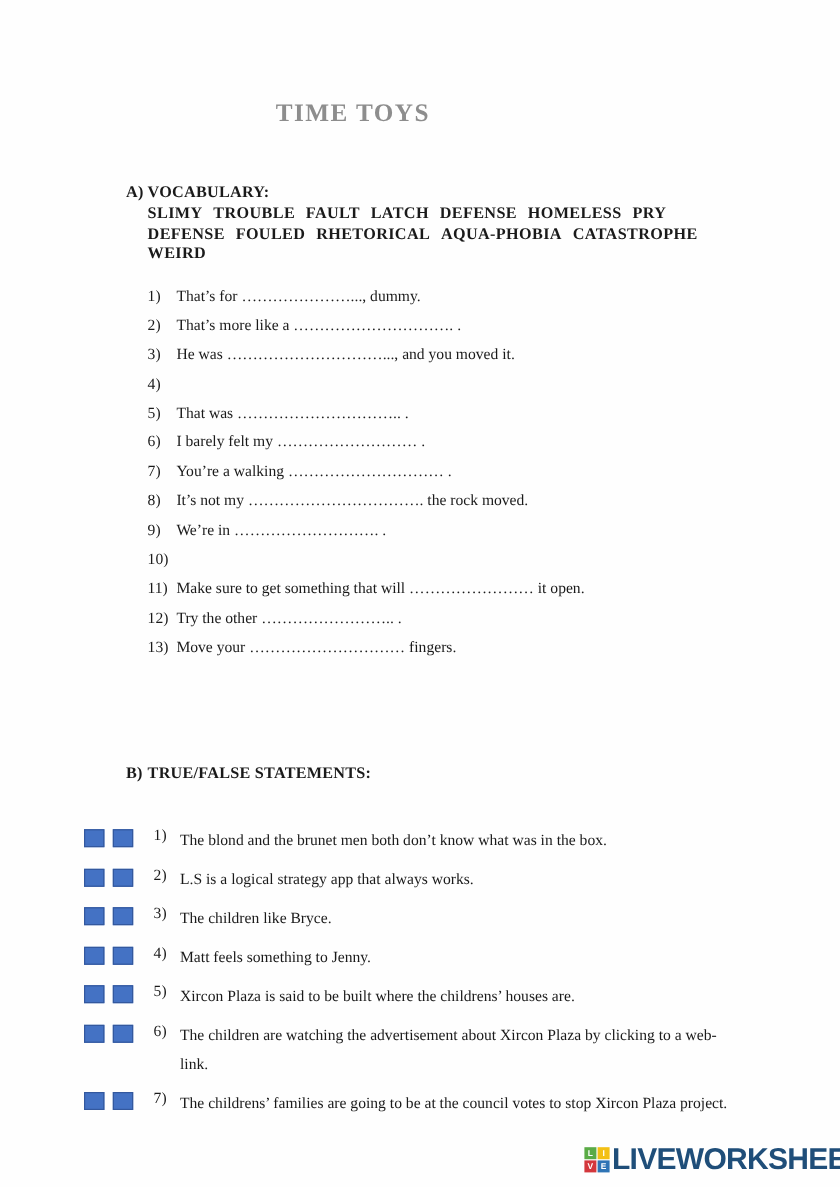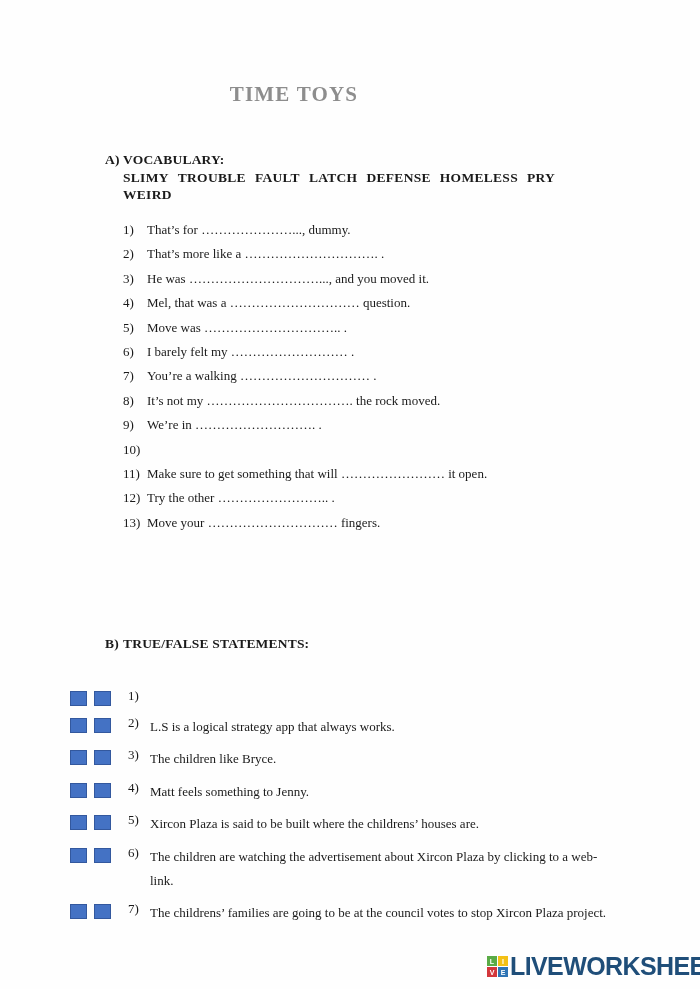--- a/index.html
+++ b/index.html
@@ -197,43 +197,43 @@
   </div>
 
   <div class="section-a">
     <div class="section-head">
       <span class="section-letter">A)</span>
       <span>VOCABULARY:</span>
     </div>
 
     <div class="word-bank">
         <div class="wb-line"><span>SLIMY</span><span>TROUBLE</span><span>FAULT</span><span>LATCH</span><span>DEFENSE</span><span>HOMELESS</span><span>PRY</span></div>
+        <div class="wb-line"><span>DEFENSE</span><span>FOULED</span><span>RHETORICAL</span><span>AQUA-PHOBIA</span><span>CATASTROPHE</span></div>
         <div class="wb-line"><span>WEIRD</span></div>
       </div>
 
     <div class="fill-list">
         <div class="fill-item">
           <span class="fill-num">1)</span>
           <span class="fill-text">That’s for …………………..., dummy.</span>
         </div>
         <div class="fill-item">
           <span class="fill-num">2)</span>
           <span class="fill-text">That’s more like a …………………………. .</span>
         </div>
         <div class="fill-item">
           <span class="fill-num">3)</span>
           <span class="fill-text">He was …………………………..., and you moved it.</span>
         </div>
         <div class="fill-item">
           <span class="fill-num">4)</span>
-          <span class="fill-text">Mel, that was a ………………………… question.</span>
         </div>
         <div class="fill-item">
           <span class="fill-num">5)</span>
-          <span class="fill-text">Move was ………………………….. .</span>
+          <span class="fill-text">That was ………………………….. .</span>
         </div>
         <div class="fill-item">
           <span class="fill-num">6)</span>
           <span class="fill-text">I barely felt my ……………………… .</span>
         </div>
         <div class="fill-item">
           <span class="fill-num">7)</span>
           <span class="fill-text">You’re a walking ………………………… .</span>
         </div>
         <div class="fill-item">
@@ -268,20 +268,21 @@
       <span>TRUE/FALSE STATEMENTS:</span>
     </div>
 
     <div class="tf-list">
         <div class="tf-item">
           <div class="tf-boxes">
             <div class="tf-box"></div>
             <div class="tf-box"></div>
           </div>
           <div class="tf-num">1)</div>
+          <div class="tf-text">The blond and the brunet men both don’t know what was in the box.</div>
         </div>
         <div class="tf-item">
           <div class="tf-boxes">
             <div class="tf-box"></div>
             <div class="tf-box"></div>
           </div>
           <div class="tf-num">2)</div>
           <div class="tf-text">L.S is a logical strategy app that always works.</div>
         </div>
         <div class="tf-item">

